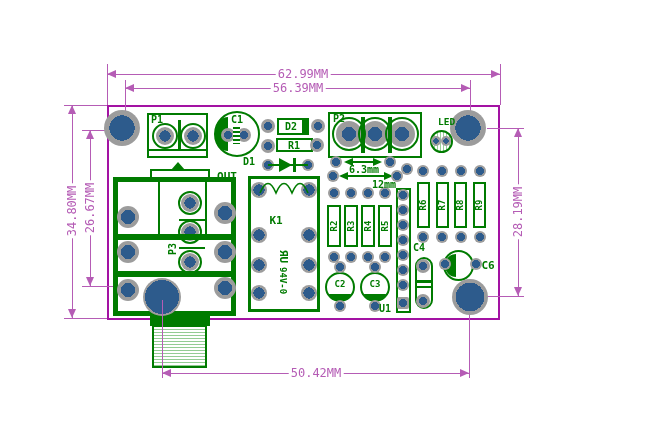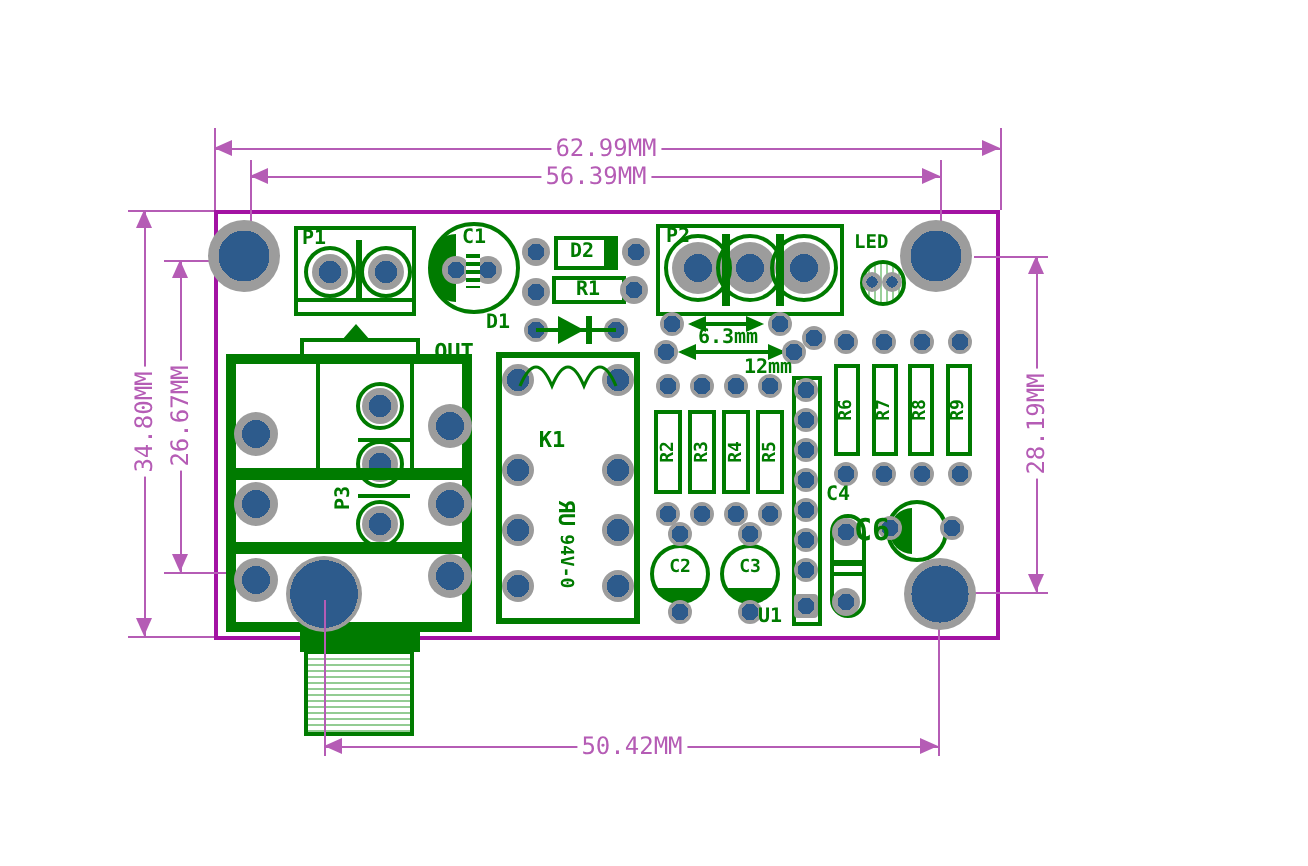--- a/index.html
+++ b/index.html
@@ -113,21 +113,21 @@
   <div class="tri-r" style="left:279px;top:158px;"></div>
   <div class="gline" style="left:293px;top:158px;width:3px;height:14px;"></div>
   <span class="lbl" style="left:243px;top:156px;">D1</span>
 
   <div class="comp" style="left:328px;top:112px;width:94px;height:46px;"></div>
   <div class="gline" style="left:361px;top:117px;width:4px;height:36px;"></div>
   <div class="gline" style="left:388px;top:117px;width:4px;height:36px;"></div>
   <span class="lbl" style="left:333px;top:113px;">P2</span>
 
   <div class="comp round" style="left:430px;top:130px;width:23px;height:23px;background:repeating-linear-gradient(90deg,#fff 0 2px,#9ad09a 2px 3px);"></div>
-  <span class="lbl" style="left:427px;top:116px;font-size:9.5px;">LED</span>
+  <span class="lbl" style="left:438px;top:116px;font-size:9.5px;">LED</span>
 
   <span class="lbl ctr" style="left:227px;top:176px;font-size:11px;">OUT</span>
 
   <div class="gline" style="left:346px;top:161px;width:34px;height:2px;"></div>
   <div class="ah g l" style="left:344px;top:158px;"></div>
   <div class="ah g r" style="left:373px;top:158px;"></div>
   <span class="lbl ctr" style="left:364px;top:169px;">6.3mm</span>
   <div class="gline" style="left:341px;top:175px;width:50px;height:2px;"></div>
   <div class="ah g l" style="left:339px;top:172px;"></div>
   <div class="ah g r" style="left:384px;top:172px;"></div>
@@ -185,21 +185,21 @@
   <div class="comp" style="left:396px;top:188px;width:15px;height:125px;"></div>
   <span class="lbl" style="left:379px;top:303px;">U1</span>
 
   <div class="comp" style="left:415px;top:257px;width:18px;height:52px;border-radius:9px;"></div>
   <div class="gline" style="left:417px;top:280px;width:14px;height:3px;"></div>
   <div class="gline" style="left:417px;top:286px;width:14px;height:2px;"></div>
   <span class="lbl" style="left:413px;top:242px;">C4</span>
 
   <div class="comp round" style="left:443px;top:250px;width:31px;height:31px;"></div>
   <div class="chord" style="left:445px;top:254px;width:11px;height:23px;border-radius:12px 0 0 12px;"></div>
-  <span class="lbl ctr" style="left:436px;top:265px;font-size:15px;">C6</span>
+  <span class="lbl ctr" style="left:488px;top:265px;font-size:11px;">C6</span>
 
   <div class="comp round" style="left:325px;top:272px;width:30px;height:30px;"></div>
   <div class="chord" style="left:329px;top:294px;width:22px;height:6px;border-radius:0 0 11px 11px;"></div>
   <span class="lbl ctr" style="left:340px;top:284px;font-size:9px;">C2</span>
   <div class="comp round" style="left:360px;top:272px;width:30px;height:30px;"></div>
   <div class="chord" style="left:364px;top:294px;width:22px;height:6px;border-radius:0 0 11px 11px;"></div>
   <span class="lbl ctr" style="left:375px;top:284px;font-size:9px;">C3</span>
 
   <div id="pad-layer" style="position:absolute;left:0;top:0;">
       <div class="pad" style="left: 104px; top: 110px; width: 36px; height: 36px; background: radial-gradient(circle, rgb(45, 91, 140) 0px, rgb(45, 91, 140) 50%, rgb(156, 156, 156) 50%, rgb(156, 156, 156) 100%);"></div>

